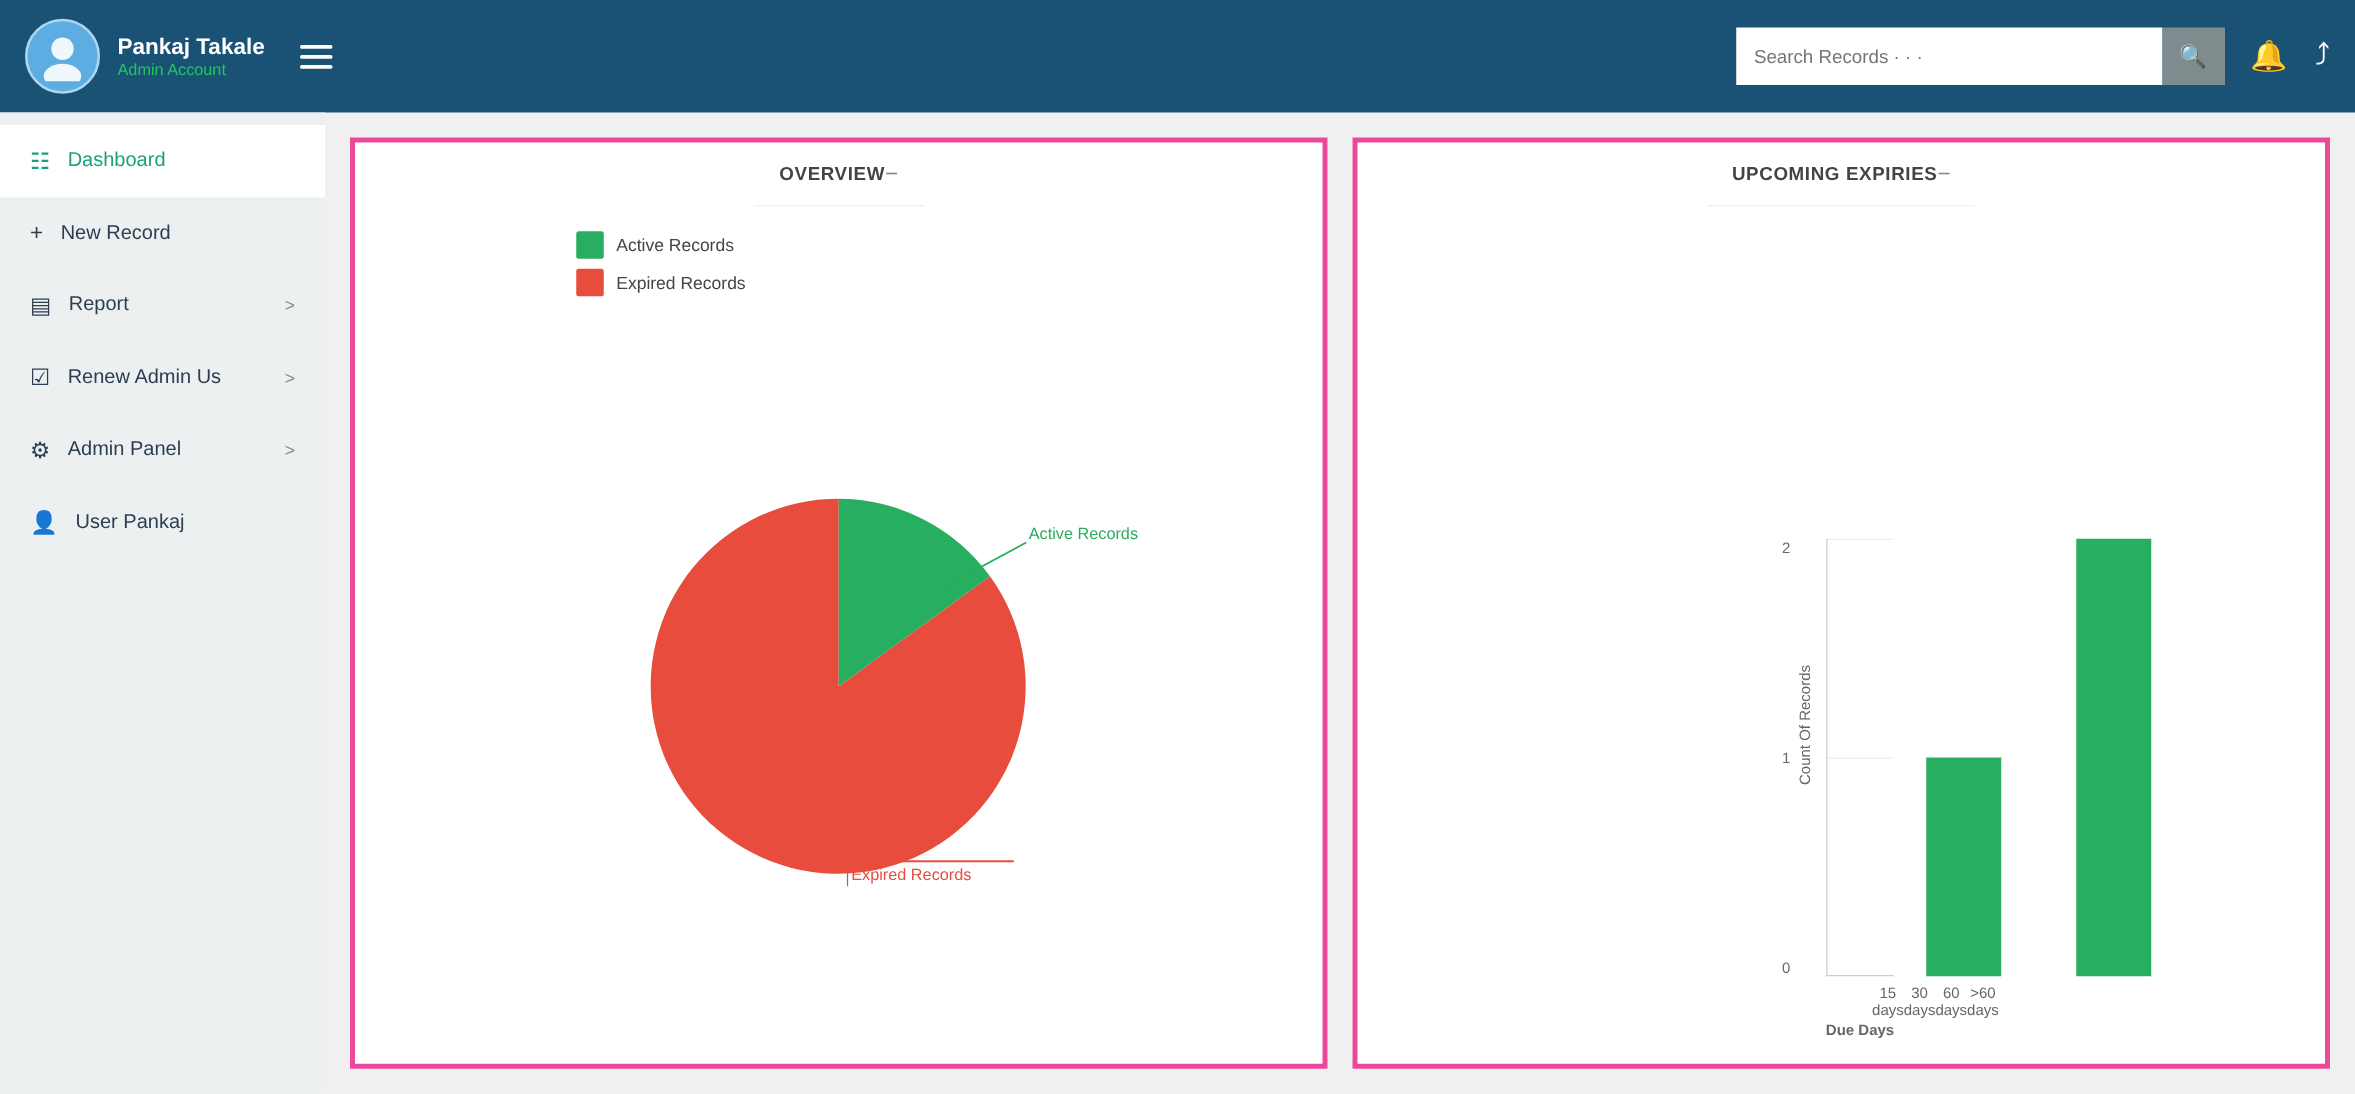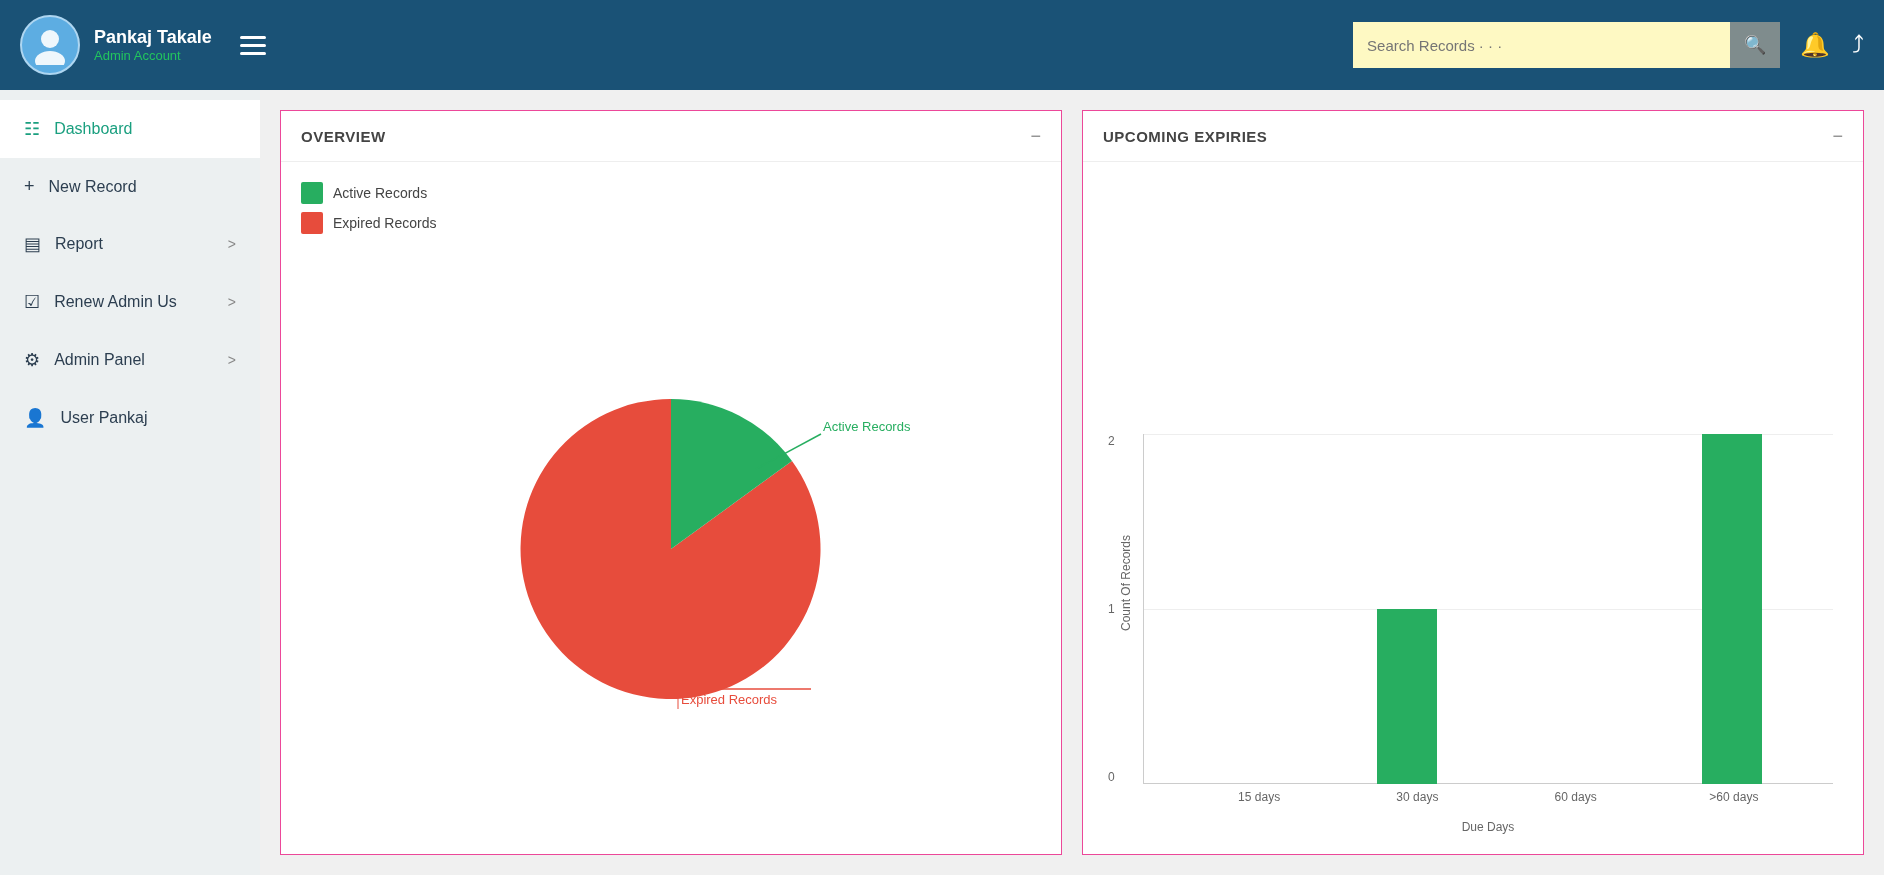--- a/index.html
+++ b/index.html
@@ -50,27 +50,27 @@
       background: white;
       border-radius: 2px;
     }
     .header-spacer { flex: 1; }
     .search-container {
       display: flex;
       align-items: center;
       gap: 0;
     }
     .search-input {
-      width: 377px;
+      width: 341px;
       height: 46px;
       padding: 0 14px;
       font-size: 15px;
       border: none;
       outline: none;
-      background: #fef9c3;
+      background: #ffffff;
       color: #555;
     }
     .search-btn {
       width: 50px;
       height: 46px;
       background: #7f8c8d;
       border: none;
       cursor: pointer;
       display: flex;
       align-items: center;
@@ -130,25 +130,26 @@
       flex: 1;
       padding: 20px;
       overflow: auto;
       display: flex;
       gap: 20px;
     }
 
     
     .panel {
       background: white;
-      border: 1px solid #ec4899;
+      border: 4px solid #ec4899;
       flex: 1;
       display: flex;
       flex-direction: column;
       min-height: 600px;
+      align-items: center;
     }
     .panel-header {
       display: flex;
       align-items: center;
       justify-content: space-between;
       padding: 16px 20px;
       border-bottom: 1px solid #eee;
     }
     .panel-title {
       font-size: 15px;
@@ -294,20 +295,21 @@
       transform: rotate(-90deg) translateX(50%);
       font-size: 12px;
       color: #666;
       white-space: nowrap;
     }
     .axis-title-x {
       text-align: center;
       font-size: 12px;
       color: #666;
       margin-top: 6px;
+      font-weight: bold;
     }
   </style>
 </head>
 <body>
 
 <div class="header">
   <div class="header-left">
     <div class="avatar">
       <svg viewBox="0 0 40 40" xmlns="http://www.w3.org/2000/svg">
         <circle cx="20" cy="14" r="9" fill="white" opacity="0.9"></circle>

